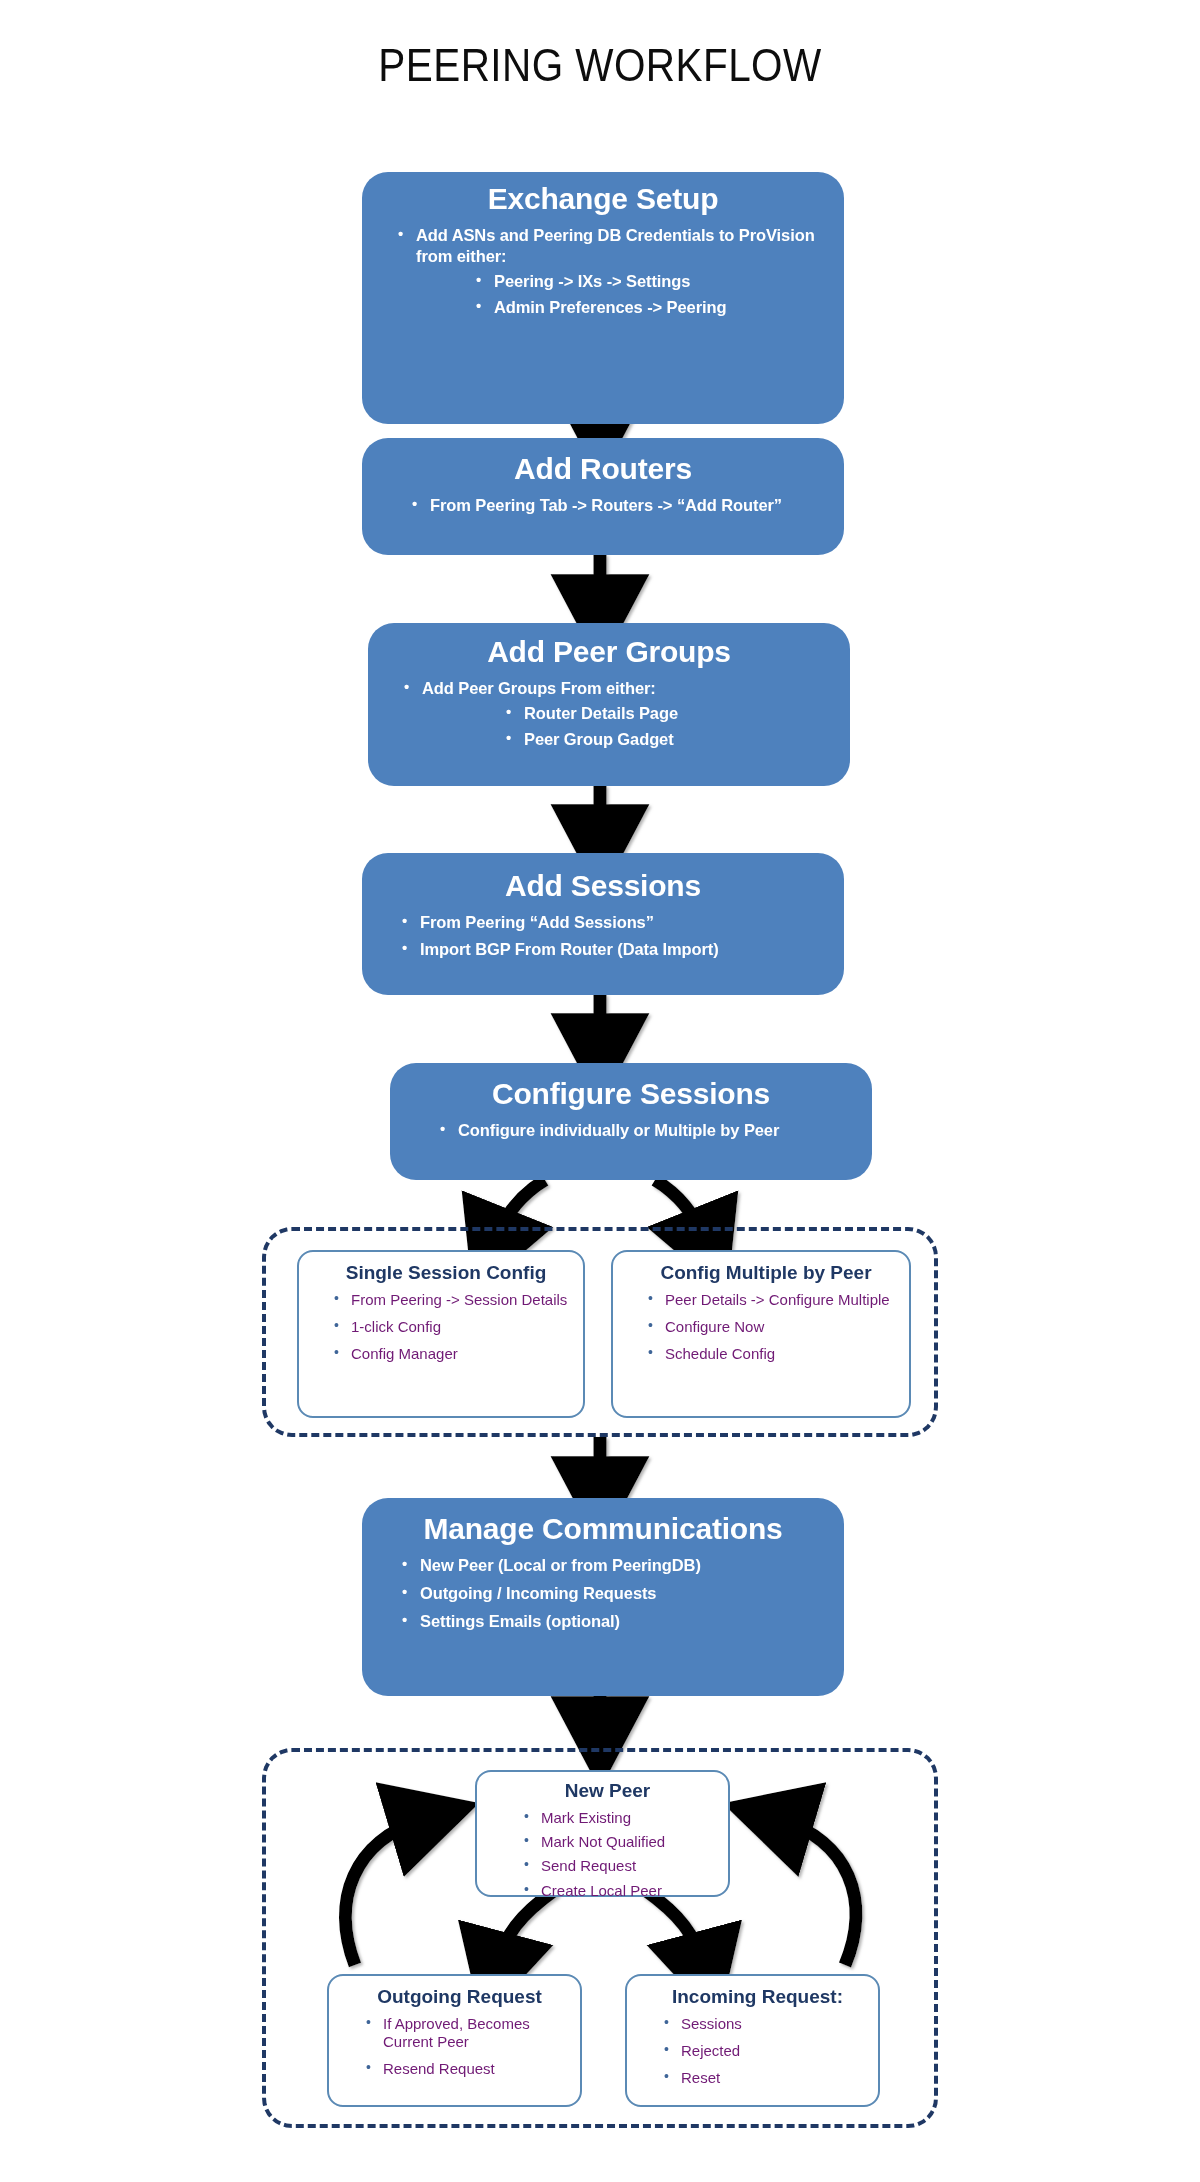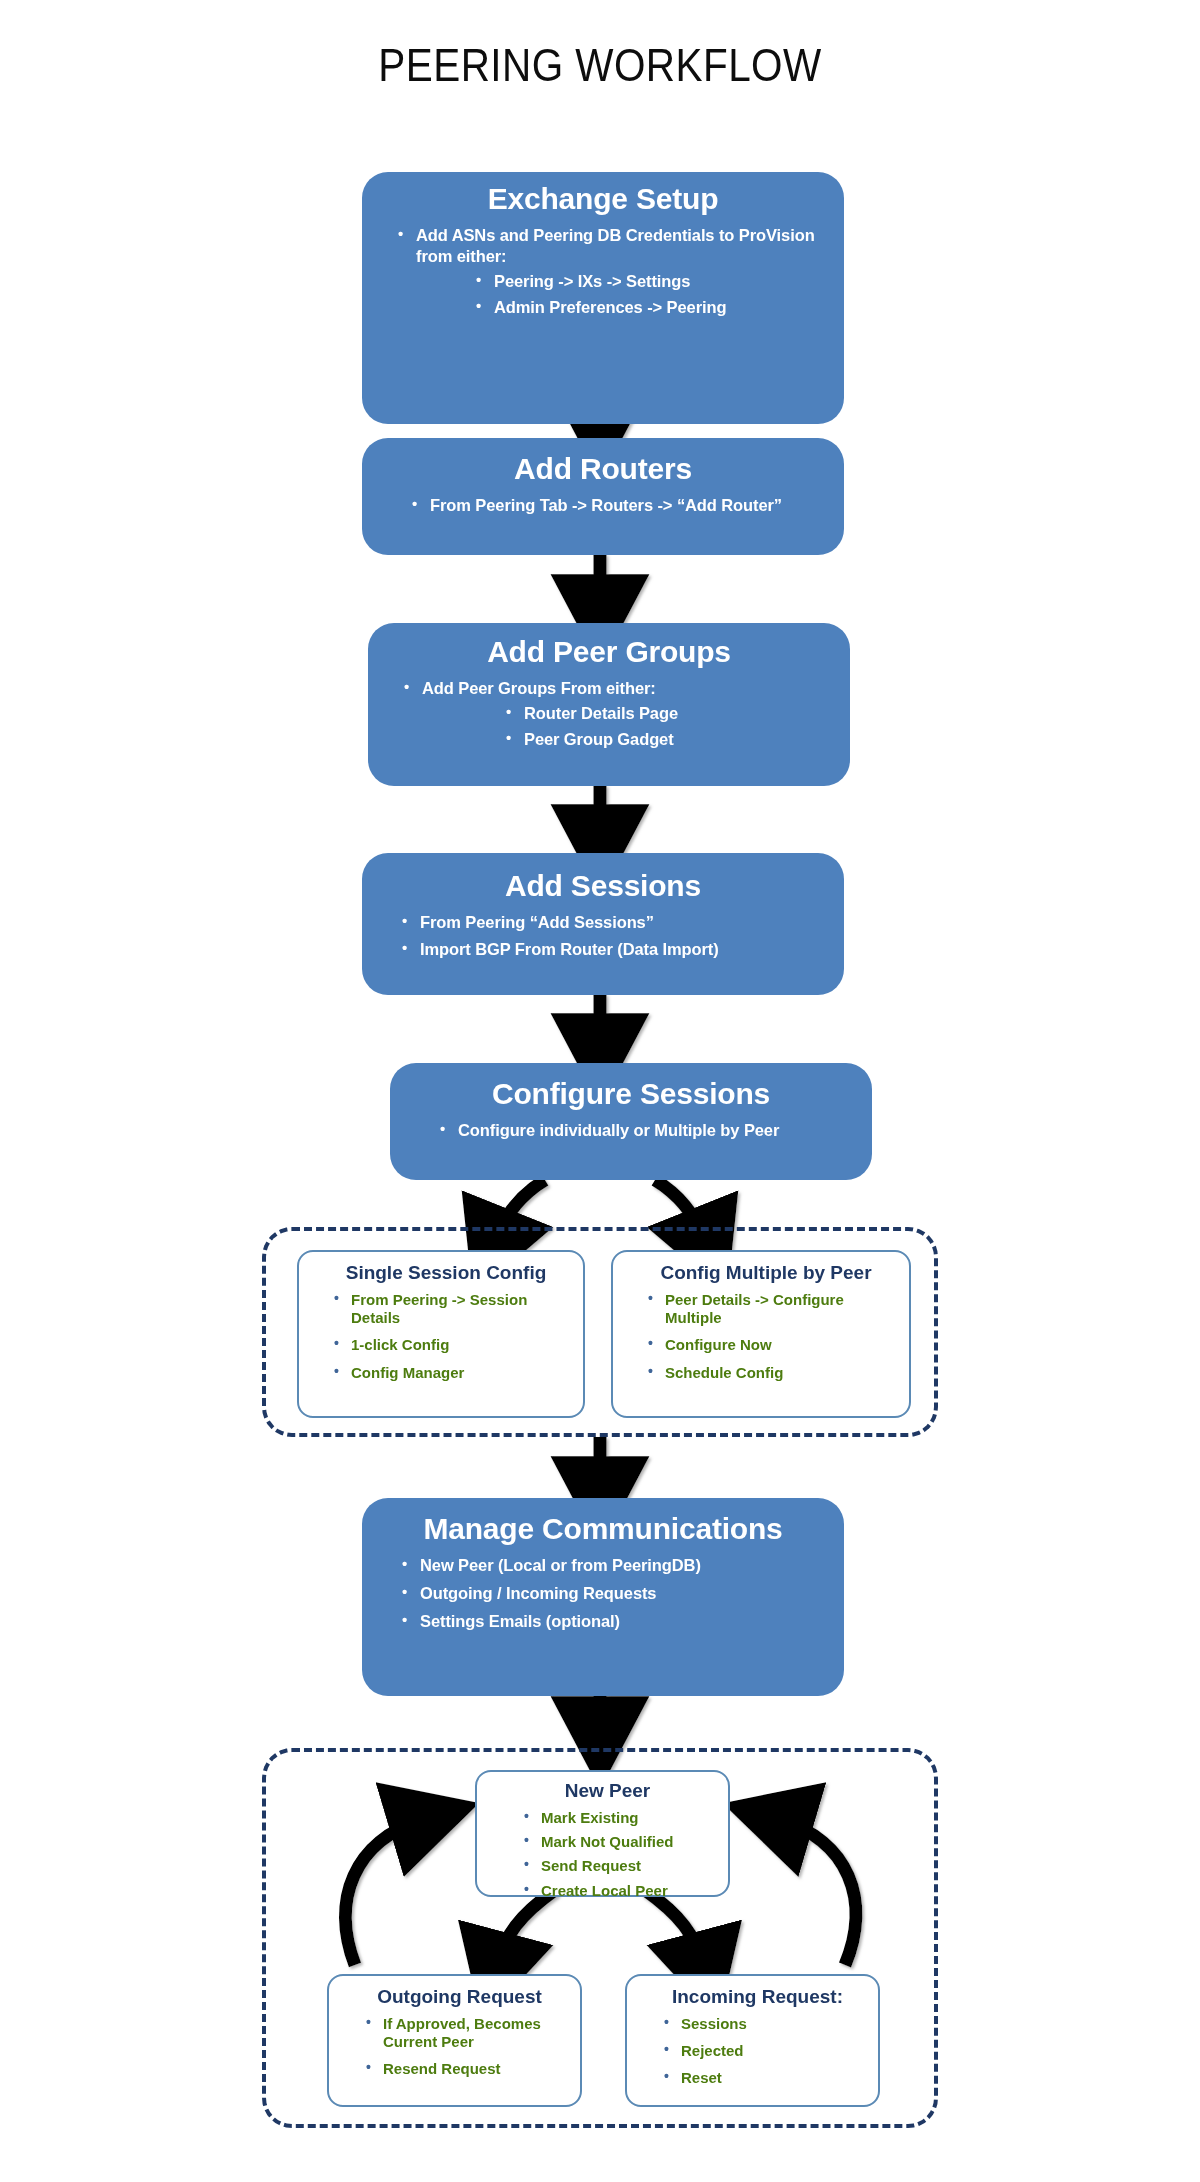--- a/index.html
+++ b/index.html
@@ -110,22 +110,21 @@
     list-style: none;
     margin: 0;
     padding: 0 0 0 12px;
   }
   .subbox li {
     position: relative;
     font-size: 15px;
     line-height: 1.22;
     margin-bottom: 9px;
     padding-left: 20px;
-    color: #4d7c0f;
-    font-weight: bold;
+    color: #701a75;
   }
   .subbox li::before {
     content: "\2022";
     position: absolute;
     left: 3px;
     top: -1px;
     font-size: 14px;
     color: #3F6598;
   }
   .subbox.overflow-text { overflow: visible; }

